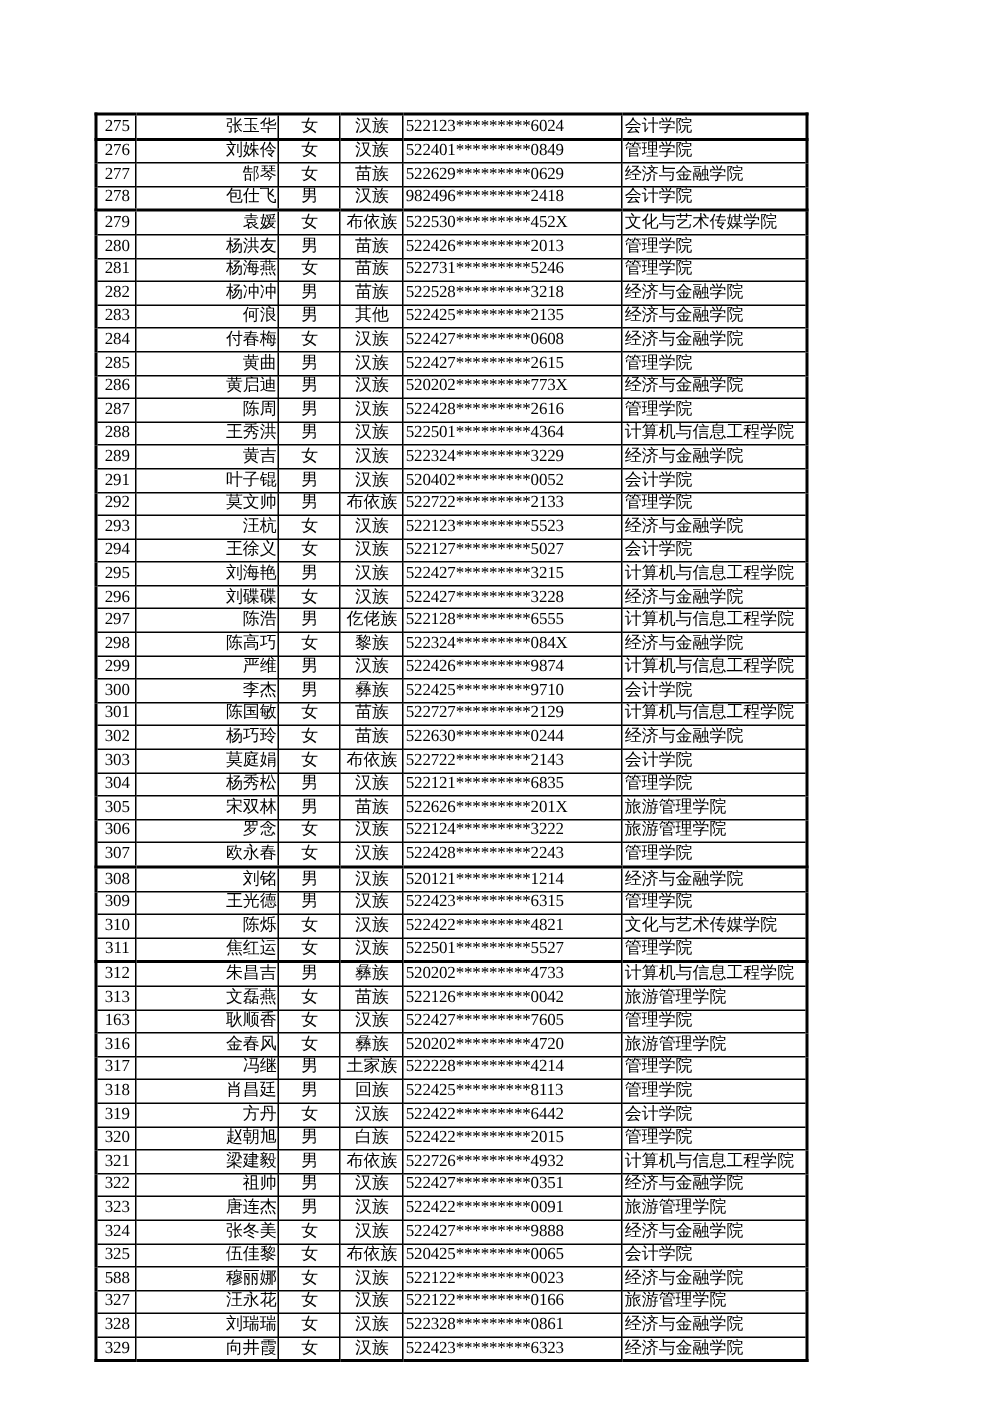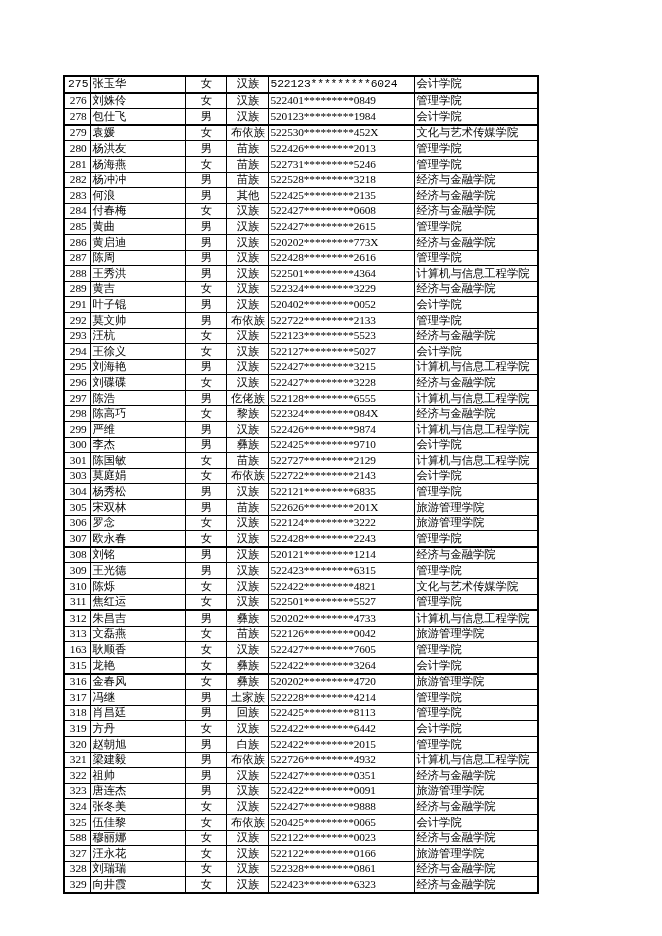--- a/index.html
+++ b/index.html
@@ -44,21 +44,21 @@
     padding: 0 0 0 2px;
     white-space: nowrap;
     overflow: hidden;
     vertical-align: middle;
   }
   td.idx {
     text-align: center;
     padding: 0;
   }
   td.name {
-    text-align: left;
+    text-align: right;
     padding-left: 3px;
   }
   td.gender {
     text-align: center;
     padding: 0;
   }
   td.ethnic {
     text-align: center;
     padding: 0;
   }
@@ -69,21 +69,20 @@
   }
   td.college {
     text-align: left;
     padding-left: 3px;
   }
   tr.band-bottom > td {
     border-bottom: 2px solid #000000;
   }
   table.roster tr:first-child > td {
     border-top: 2px solid #000000;
-    font-family: Liberation Mono, monospace;
   }
   table.roster tr:last-child > td {
     border-bottom: 2px solid #000000;
   }
   table.roster tr > td:first-child {
     border-left: 2px solid #000000;
   }
   table.roster tr > td:last-child {
     border-right: 2px solid #000000;
     margin-top: 13px;
@@ -112,26 +111,34 @@
           <td class="college">会计学院</td>
         </tr>
         <tr>
           <td class="idx">276</td>
           <td class="name">刘姝伶</td>
           <td class="gender">女</td>
           <td class="ethnic">汉族</td>
           <td class="idnum">522401*********0849</td>
           <td class="college">管理学院</td>
         </tr>
+        <tr>
+          <td class="idx">277</td>
+          <td class="name">郜琴</td>
+          <td class="gender">女</td>
+          <td class="ethnic">苗族</td>
+          <td class="idnum">522629*********0629</td>
+          <td class="college">经济与金融学院</td>
+        </tr>
         <tr class="band-bottom">
           <td class="idx">278</td>
           <td class="name">包仕飞</td>
           <td class="gender">男</td>
           <td class="ethnic">汉族</td>
-          <td class="idnum">520123*********1984</td>
+          <td class="idnum">982496*********2418</td>
           <td class="college">会计学院</td>
         </tr>
         <tr>
           <td class="idx">279</td>
           <td class="name">袁媛</td>
           <td class="gender">女</td>
           <td class="ethnic">布依族</td>
           <td class="idnum">522530*********452X</td>
           <td class="college">文化与艺术传媒学院</td>
         </tr>
@@ -297,20 +304,28 @@
         </tr>
         <tr>
           <td class="idx">301</td>
           <td class="name">陈国敏</td>
           <td class="gender">女</td>
           <td class="ethnic">苗族</td>
           <td class="idnum">522727*********2129</td>
           <td class="college">计算机与信息工程学院</td>
         </tr>
         <tr>
+          <td class="idx">302</td>
+          <td class="name">杨巧玲</td>
+          <td class="gender">女</td>
+          <td class="ethnic">苗族</td>
+          <td class="idnum">522630*********0244</td>
+          <td class="college">经济与金融学院</td>
+        </tr>
+        <tr>
           <td class="idx">303</td>
           <td class="name">莫庭娟</td>
           <td class="gender">女</td>
           <td class="ethnic">布依族</td>
           <td class="idnum">522722*********2143</td>
           <td class="college">会计学院</td>
         </tr>
         <tr>
           <td class="idx">304</td>
           <td class="name">杨秀松</td>
@@ -391,28 +406,20 @@
           <td class="idnum">522126*********0042</td>
           <td class="college">旅游管理学院</td>
         </tr>
         <tr>
           <td class="idx">163</td>
           <td class="name">耿顺香</td>
           <td class="gender">女</td>
           <td class="ethnic">汉族</td>
           <td class="idnum">522427*********7605</td>
           <td class="college">管理学院</td>
-        </tr>
-        <tr class="band-bottom">
-          <td class="idx">315</td>
-          <td class="name">龙艳</td>
-          <td class="gender">女</td>
-          <td class="ethnic">彝族</td>
-          <td class="idnum">522422*********3264</td>
-          <td class="college">会计学院</td>
         </tr>
         <tr>
           <td class="idx">316</td>
           <td class="name">金春风</td>
           <td class="gender">女</td>
           <td class="ethnic">彝族</td>
           <td class="idnum">520202*********4720</td>
           <td class="college">旅游管理学院</td>
         </tr>
         <tr>

